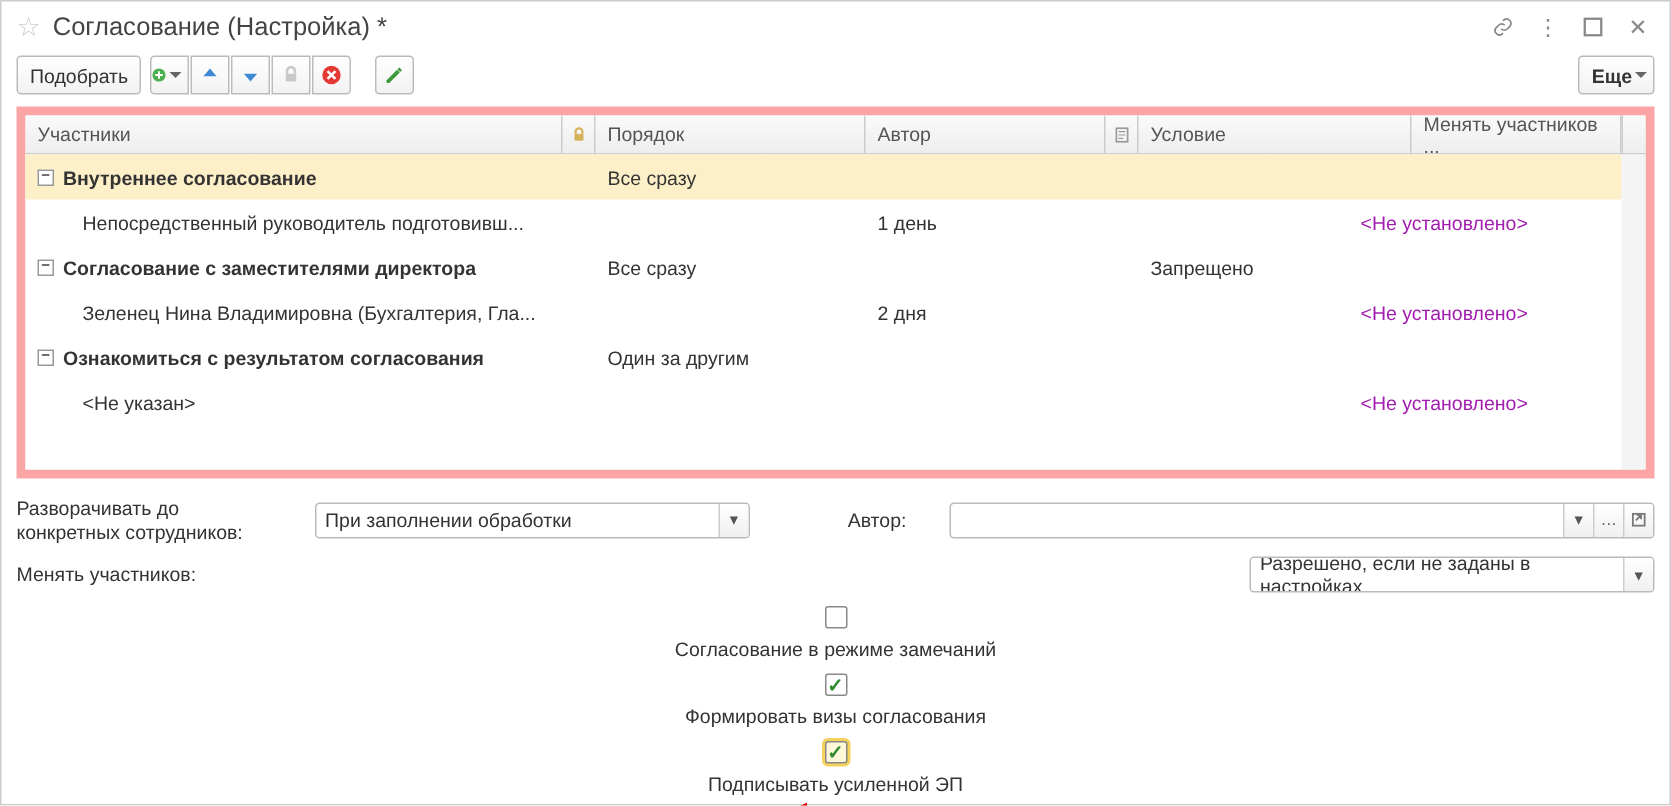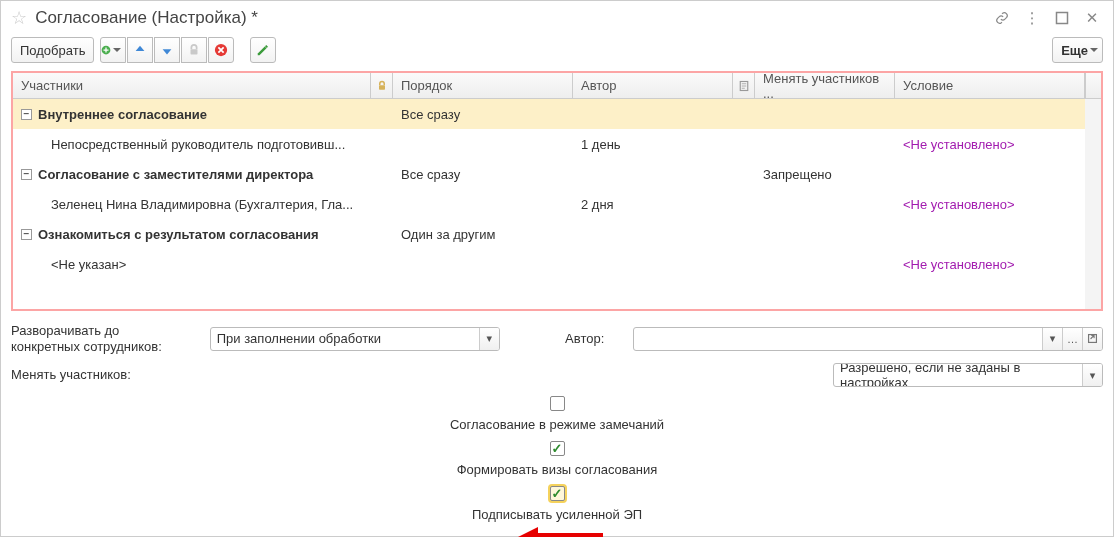--- a/index.html
+++ b/index.html
@@ -80,21 +80,21 @@
     border-top: 4px solid #666;
   }
   .tb-group { display: flex; gap: 2px; }
   .tb-group.joined .btn { border-radius: 0; margin-left:-1px; }
   .tb-group.joined .btn:first-child { border-radius:3px 0 0 3px; margin-left:0; }
   .tb-group.joined .btn:last-child { border-radius:0 3px 3px 0; }
   .toolbar .spacer { flex: 1; }
   
   .table-wrap {
     margin: 0 10px;
-    border: 2px solid #fca5a5;
+    border: 6px solid #fca5a5;
   }
   .thead {
     display: flex;
     background: linear-gradient(#fafafa,#eee);
     border-bottom: 1px solid #ccc;
     height: 26px;
   }
   .th {
     border-right: 1px solid #ccc;
     padding: 4px 8px;
@@ -336,22 +336,22 @@
           </svg>
       </div>
       <div class="th col-order">Порядок</div>
       <div class="th col-term">Автор</div>
       <div class="th col-doc">
         <svg width="12" height="12" viewBox="0 0 16 16">
             <rect x="3" y="2" width="10" height="12" fill="none" stroke="#999" stroke-width="1.5"></rect>
             <path d="M5 5h6M5 8h6M5 11h4" stroke="#999" stroke-width="1"></path>
           </svg>
       </div>
+      <div class="th col-cond">Условие</div>
       <div class="th col-change">Менять участников ...</div>
-      <div class="th col-cond">Условие</div>
       <div class="th col-scroll"></div>
     </div>
     <div class="table-body-wrap">
       <div class="rows-area tbody">
 
         <div class="row group-row selected">
           <div class="cell col-participants">
             <span class="expander">−</span>
             <span>Внутреннее согласование</span>
           </div>

